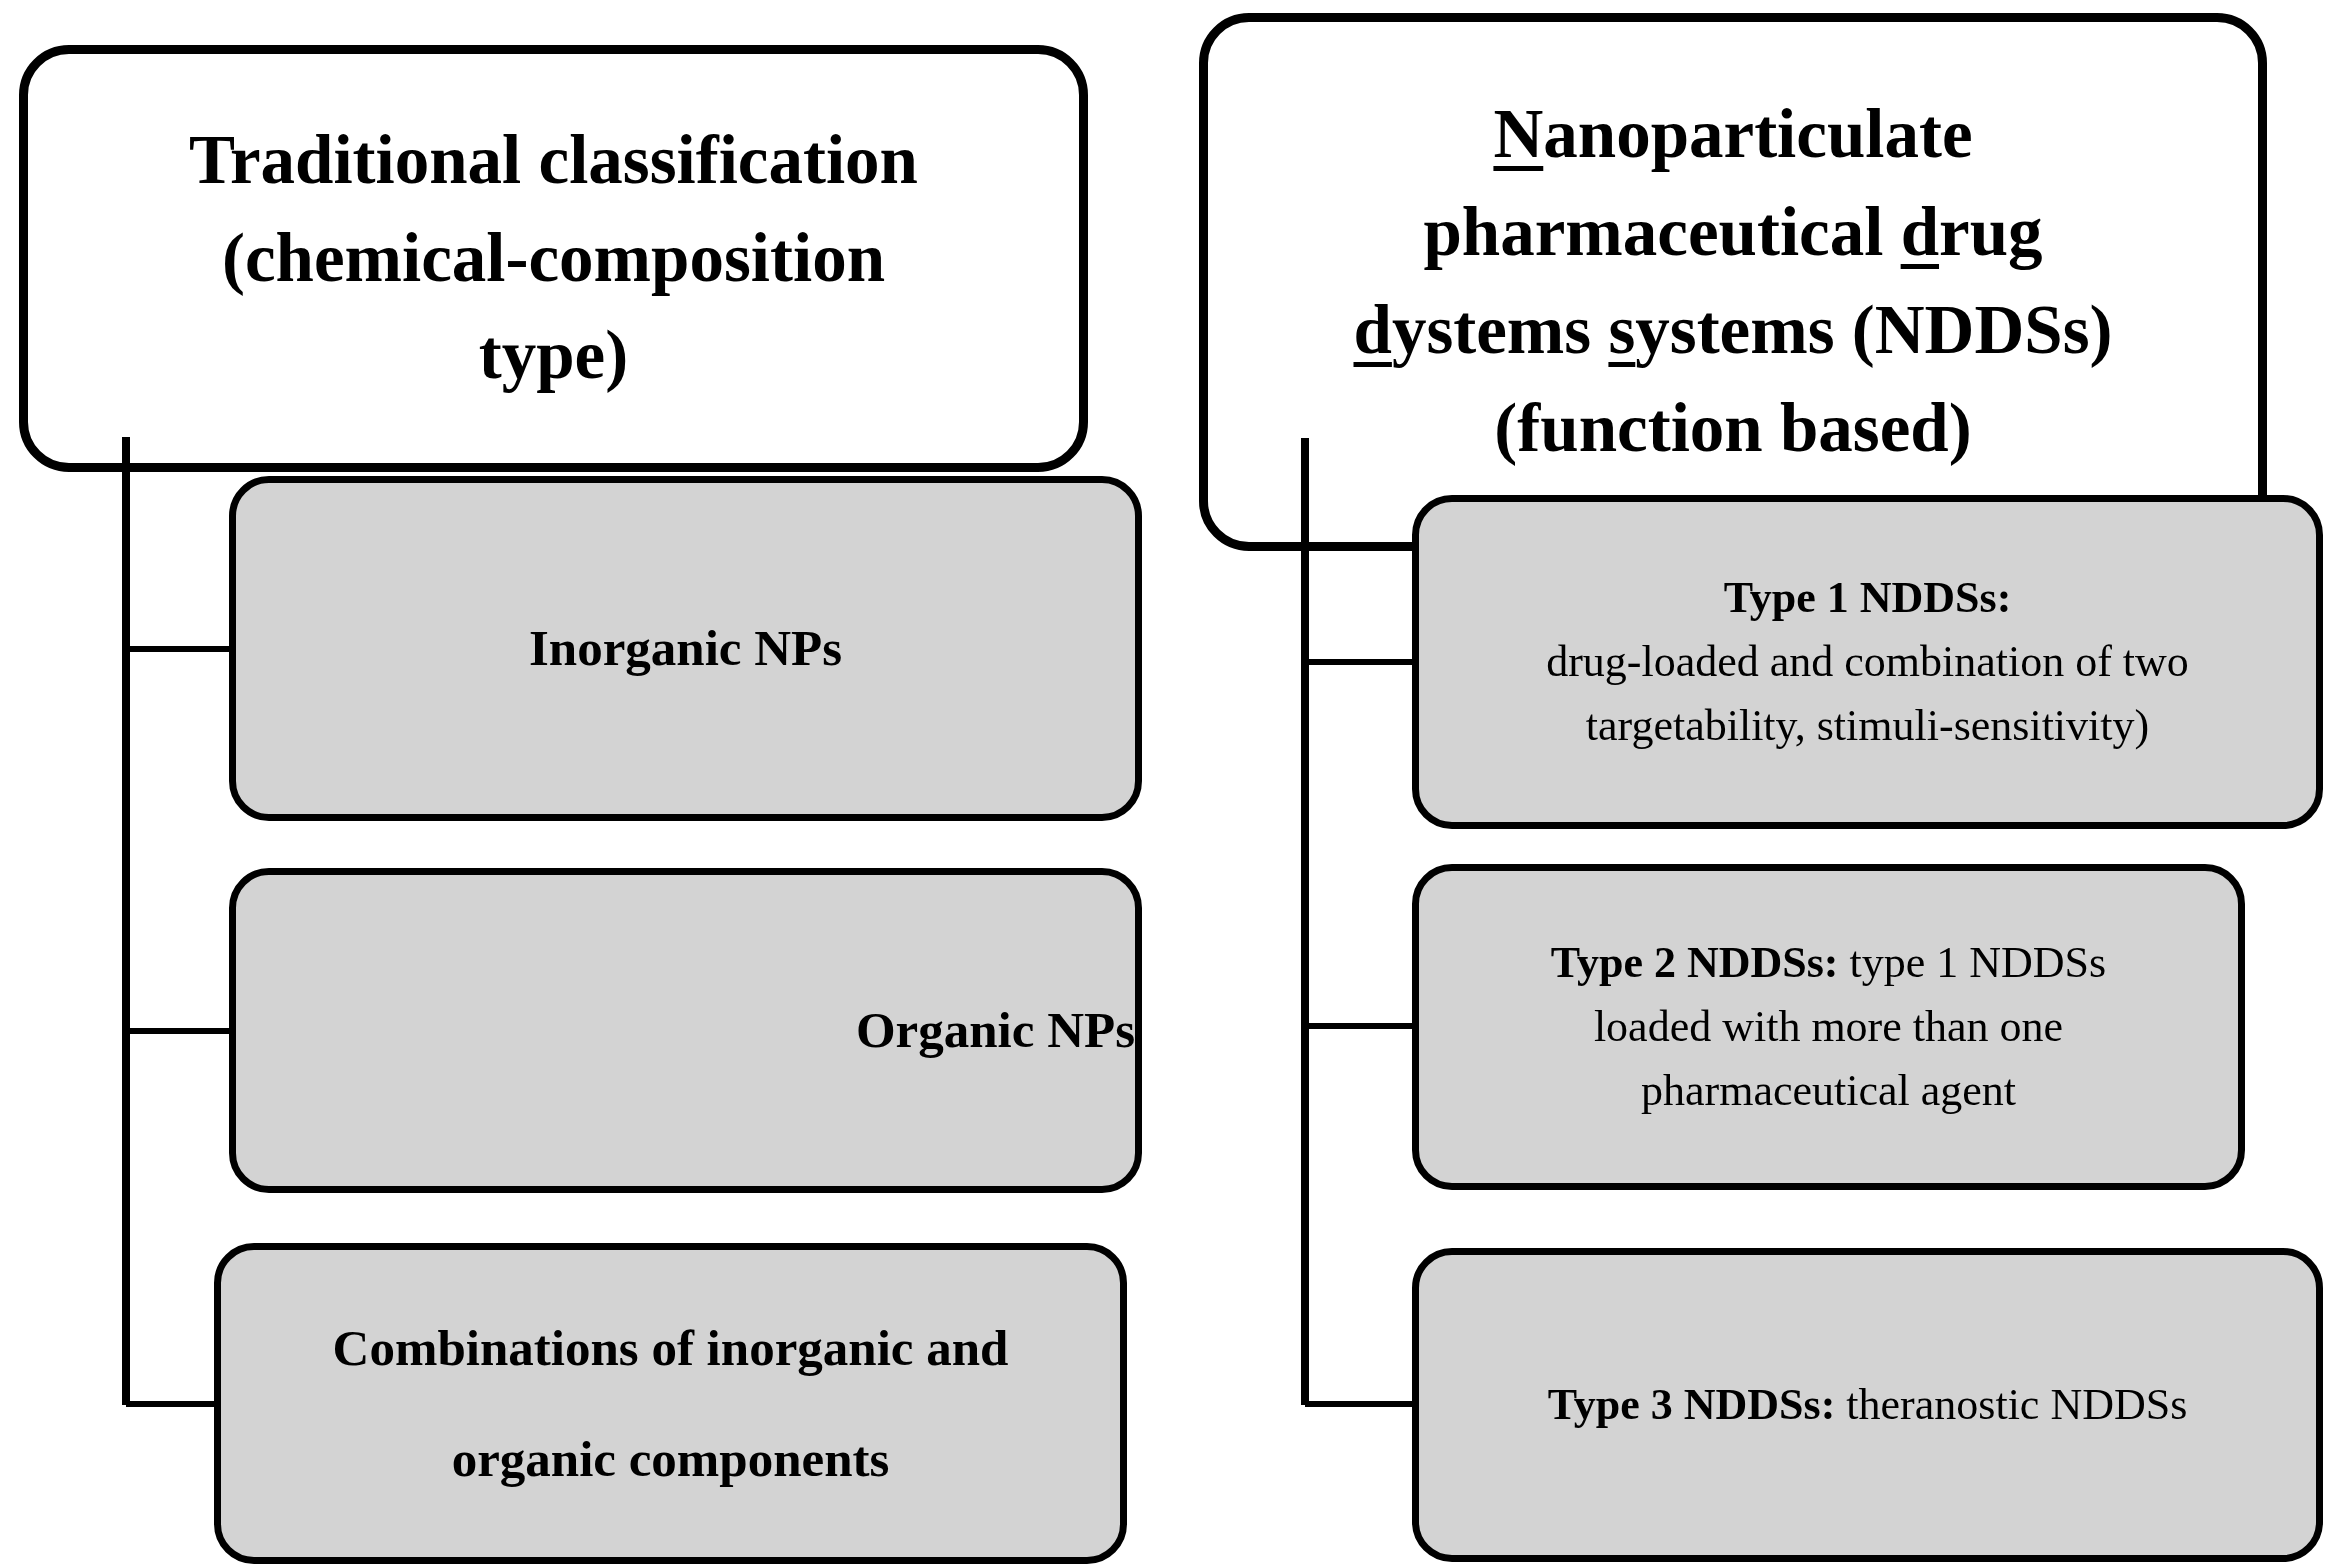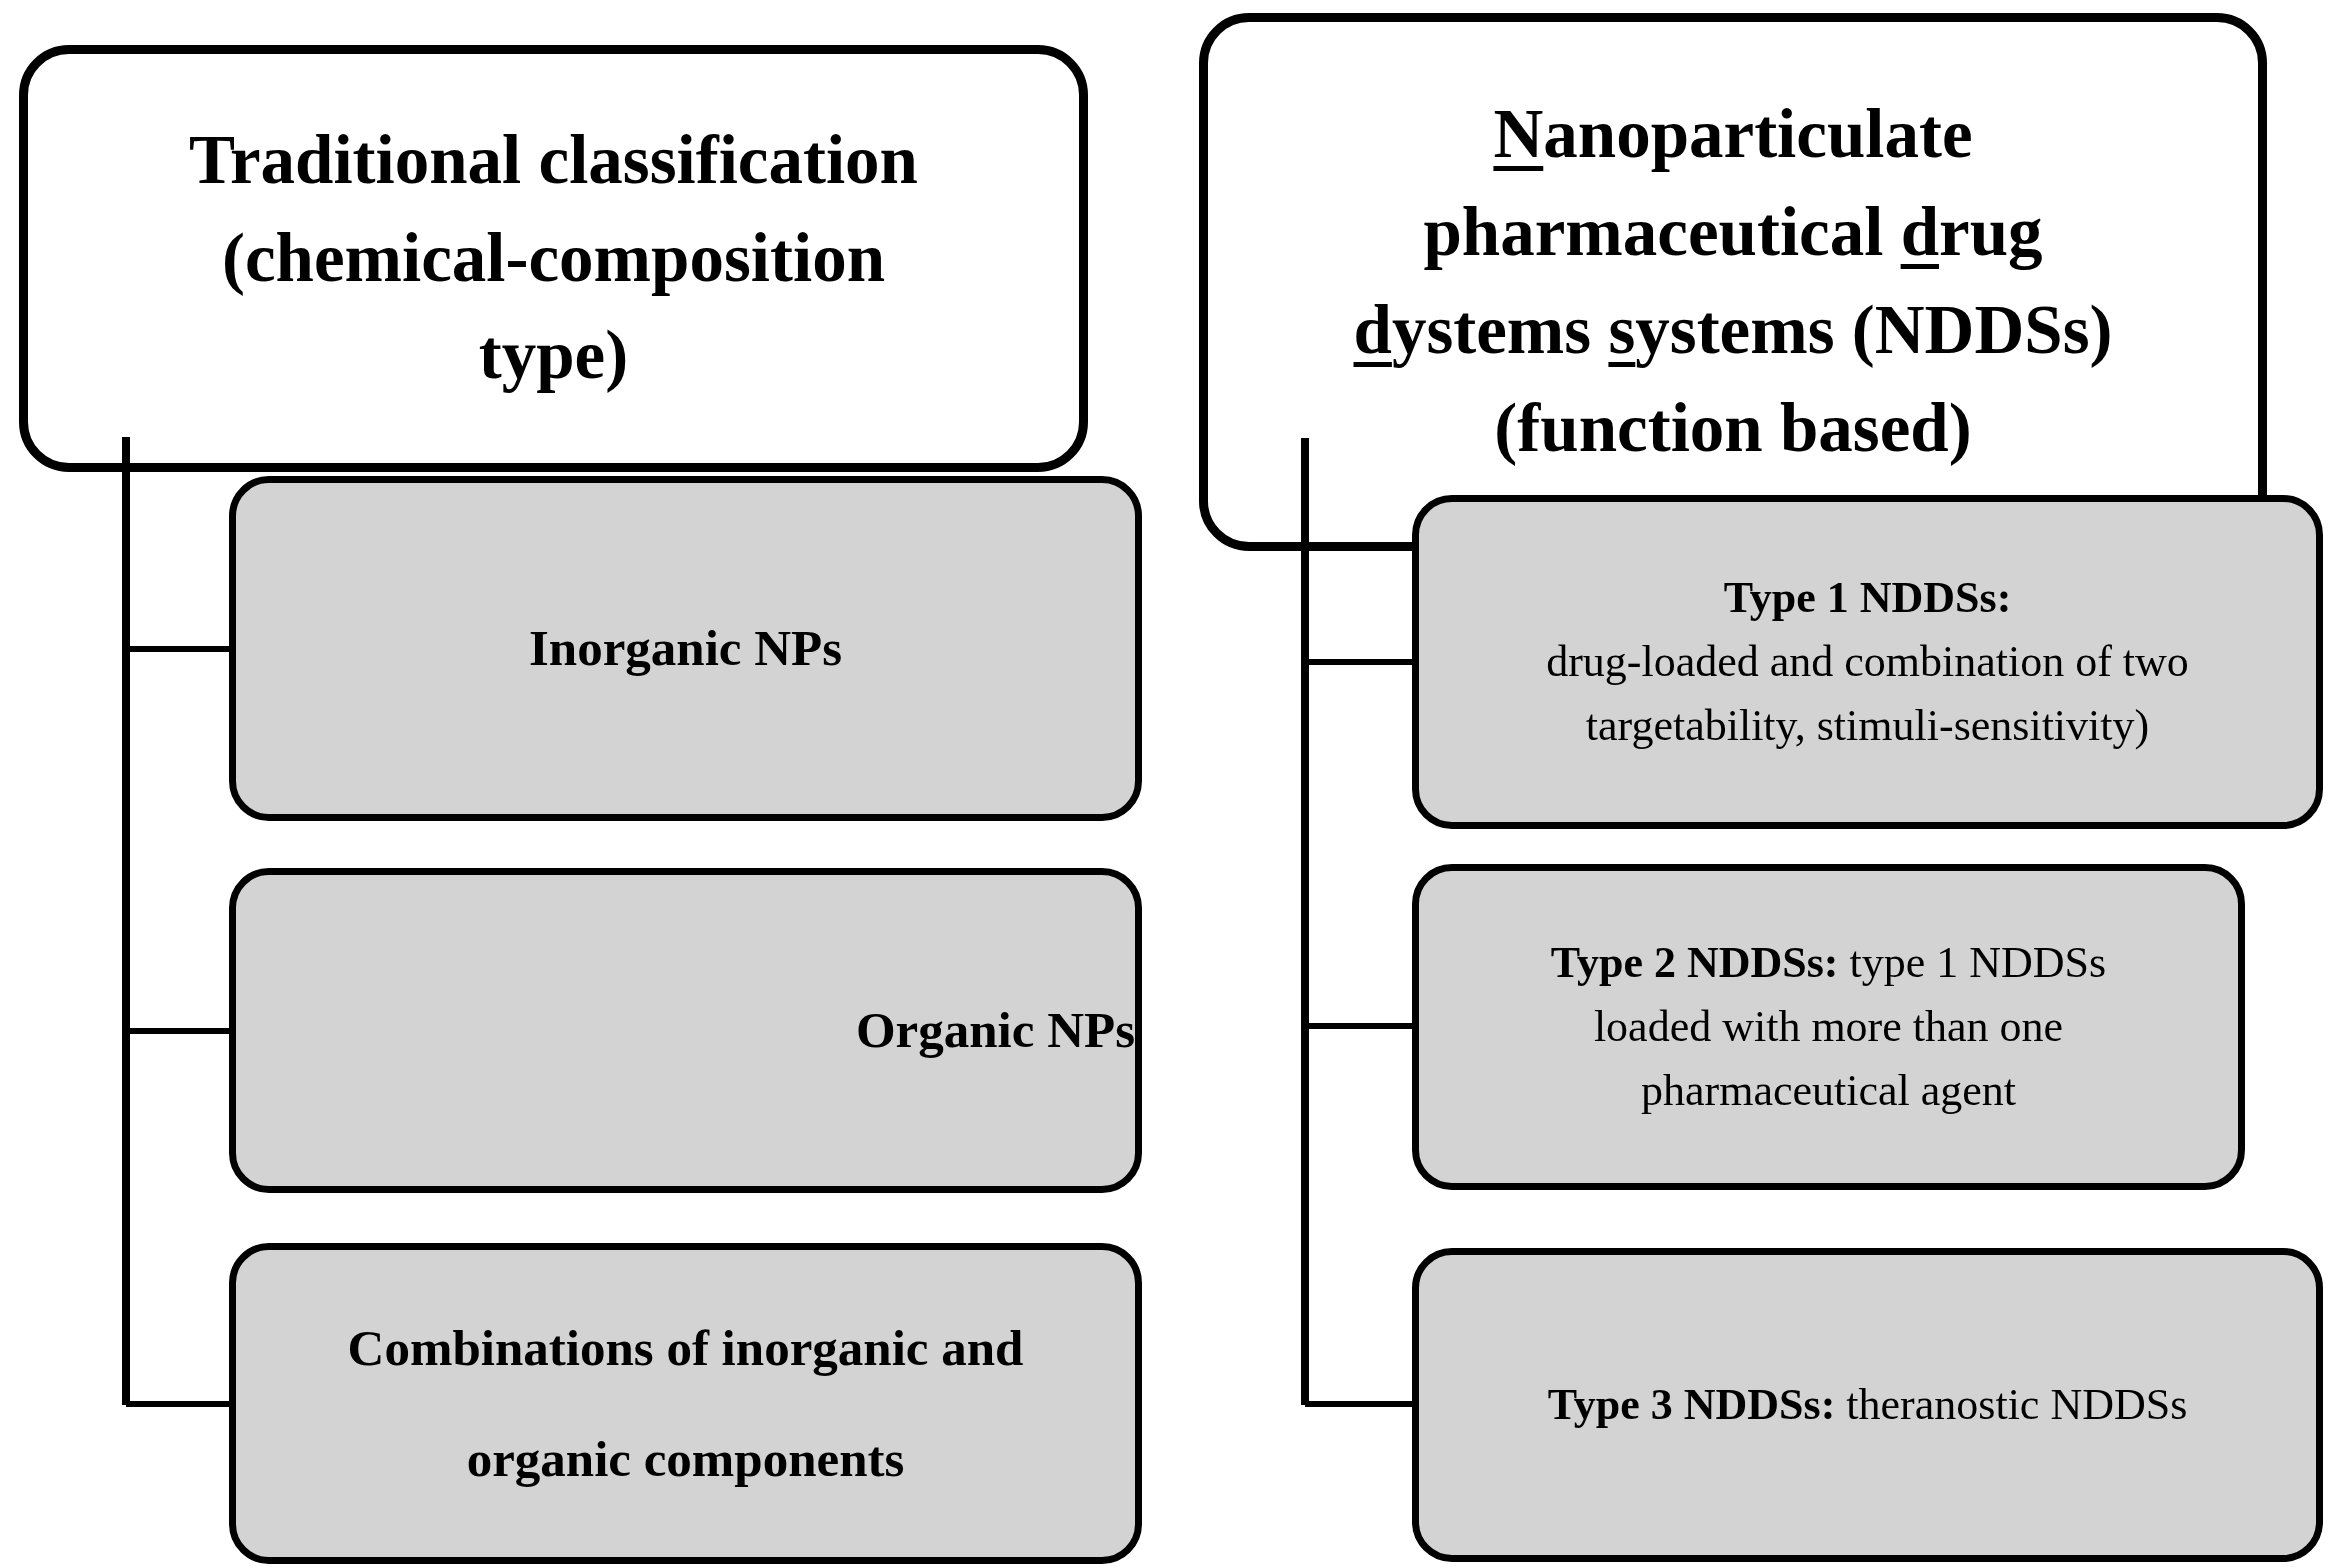--- a/index.html
+++ b/index.html
@@ -36,21 +36,21 @@
   .right-child{font-size:44px;line-height:1.45;}
   .line{white-space:nowrap;}
   .b{font-weight:bold;}
   .u{text-decoration:underline;text-decoration-thickness:4.5px;text-underline-offset:9px;}
   .connector{position:absolute;background:var(--border);}
 
   
   #hdr-left  {left:19px;  top:13px;   width:1069px;height:427px;margin-top:32px;}
   #l-child-0 {left:229px; top:476px;  width:913px;height:345px;}
   #l-child-1 {left:229px; top:868px; width:913px;height:325px;align-items:flex-end;}
-  #l-child-2 {left:229px; top:1243px; width:913px;height:321px;gap:40px;}
+  #l-child-2 {left:214px; top:1243px; width:913px;height:321px;gap:40px;}
   #l-trunk   {left:122px; top:437px;  width:7.7px;  height:968px;}
   #l-br-0    {left:126px; top:646px; width:108px; height:5.8px;}
   #l-br-1    {left:126px; top:1028px; width:108px; height:5.8px;}
   #l-br-2    {left:126px; top:1401px; width:108px; height:5.8px;}
 
   
   #hdr-right {left:1199px;top:13px;   width:1068px;height:538px;}
   #r-child-0 {left:1412px;top:495px;  width:911px;height:334px;align-items:center;}
   #r-child-1 {left:1412px;top:864px; width:833px;height:326px;}
   #r-child-2 {left:1412px;top:1248px; width:911px;height:314px;}

